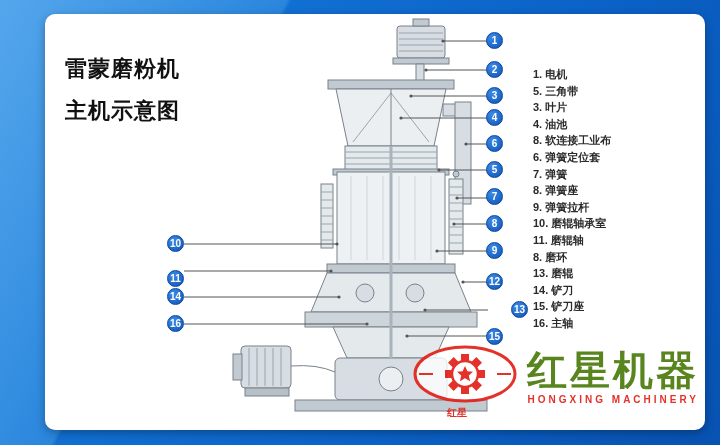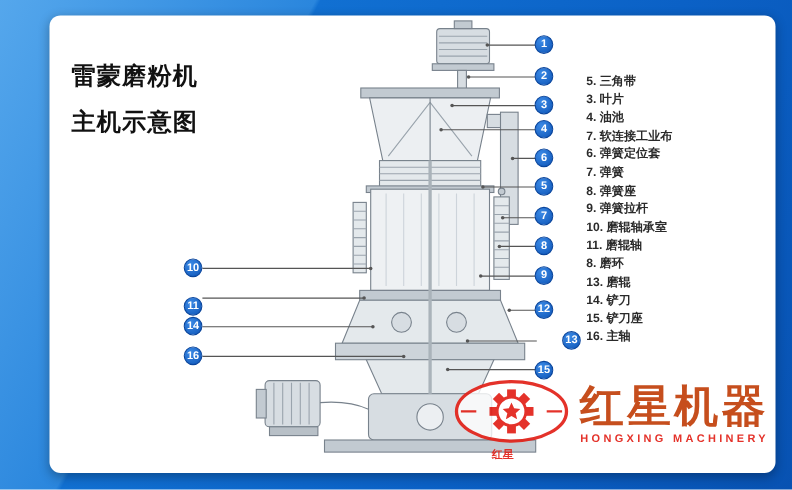--- a/index.html
+++ b/index.html
@@ -33,21 +33,21 @@
   .logo{
     position:absolute;right:6px;bottom:16px;display:flex;align-items:center;
     opacity:.93;z-index:4;
   }
   .logo-emblem{position:relative;width:112px;height:74px;}
   .logo-mini{
     position:absolute;left:38px;bottom:-6px;color:#e2231a;font-size:10px;font-weight:bold;
   }
   .logo-text{display:flex;flex-direction:column;margin-left:6px;}
   .logo-cn{
-    font-size:40px;font-weight:bold;color:#c2410c;letter-spacing:3px;line-height:42px;
+    font-size:40px;font-weight:bold;color:#4d7c0f;letter-spacing:3px;line-height:42px;
     text-shadow:-1px -1px 0 #fff,1px -1px 0 #fff,-1px 1px 0 #fff,1px 1px 0 #fff;
     white-space:nowrap;
   }
   .logo-en{
     font-size:10px;font-weight:bold;color:#e2231a;letter-spacing:3px;margin-top:3px;
     align-self:flex-end;white-space:nowrap;
   }
 </style>
 </head>
 <body>
@@ -149,24 +149,25 @@
   <div class="callout" style="left:441px;top:259px">12</div>
   <div class="callout" style="left:466px;top:287px">13</div>
   <div class="callout" style="left:441px;top:314px">15</div>
 
   <div class="callout" style="left:122px;top:221px">10</div>
   <div class="callout" style="left:122px;top:256px">11</div>
   <div class="callout" style="left:122px;top:274px">14</div>
   <div class="callout" style="left:122px;top:301px">16</div>
 
   <div class="legend">
+    <div class="legend-item">1. 电机</div>
     <div class="legend-item">5. 三角带</div>
     <div class="legend-item">3. 叶片</div>
     <div class="legend-item">4. 油池</div>
-    <div class="legend-item">7. 软连接工业布</div>
+    <div class="legend-item">8. 软连接工业布</div>
     <div class="legend-item">6. 弹簧定位套</div>
     <div class="legend-item">7. 弹簧</div>
     <div class="legend-item">8. 弹簧座</div>
     <div class="legend-item">9. 弹簧拉杆</div>
     <div class="legend-item">10. 磨辊轴承室</div>
     <div class="legend-item">11. 磨辊轴</div>
     <div class="legend-item">8. 磨环</div>
     <div class="legend-item">13. 磨辊</div>
     <div class="legend-item">14. 铲刀</div>
     <div class="legend-item">15. 铲刀座</div>

